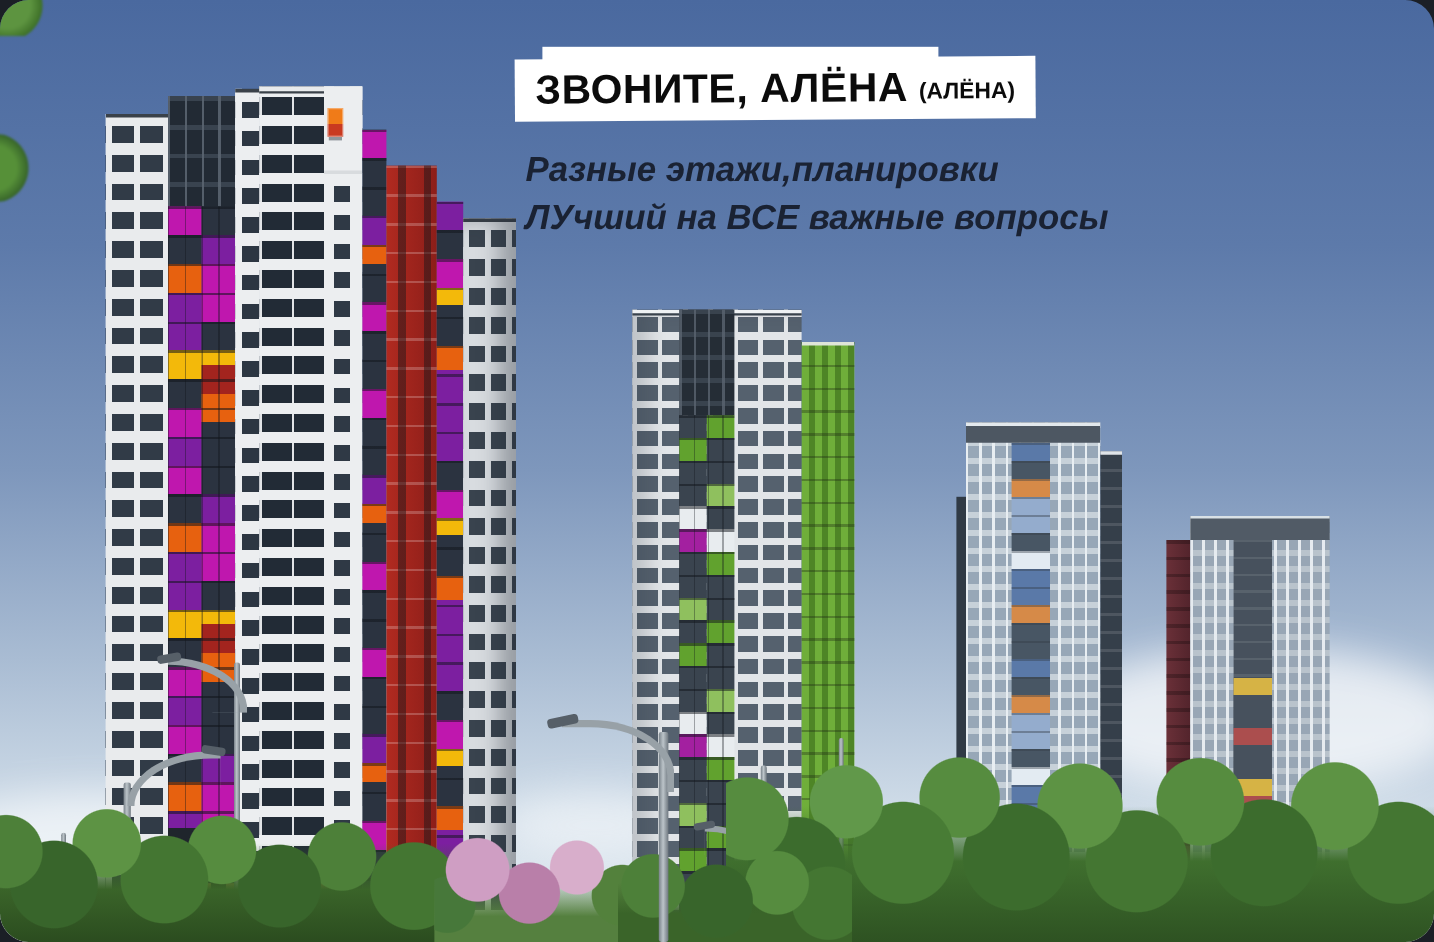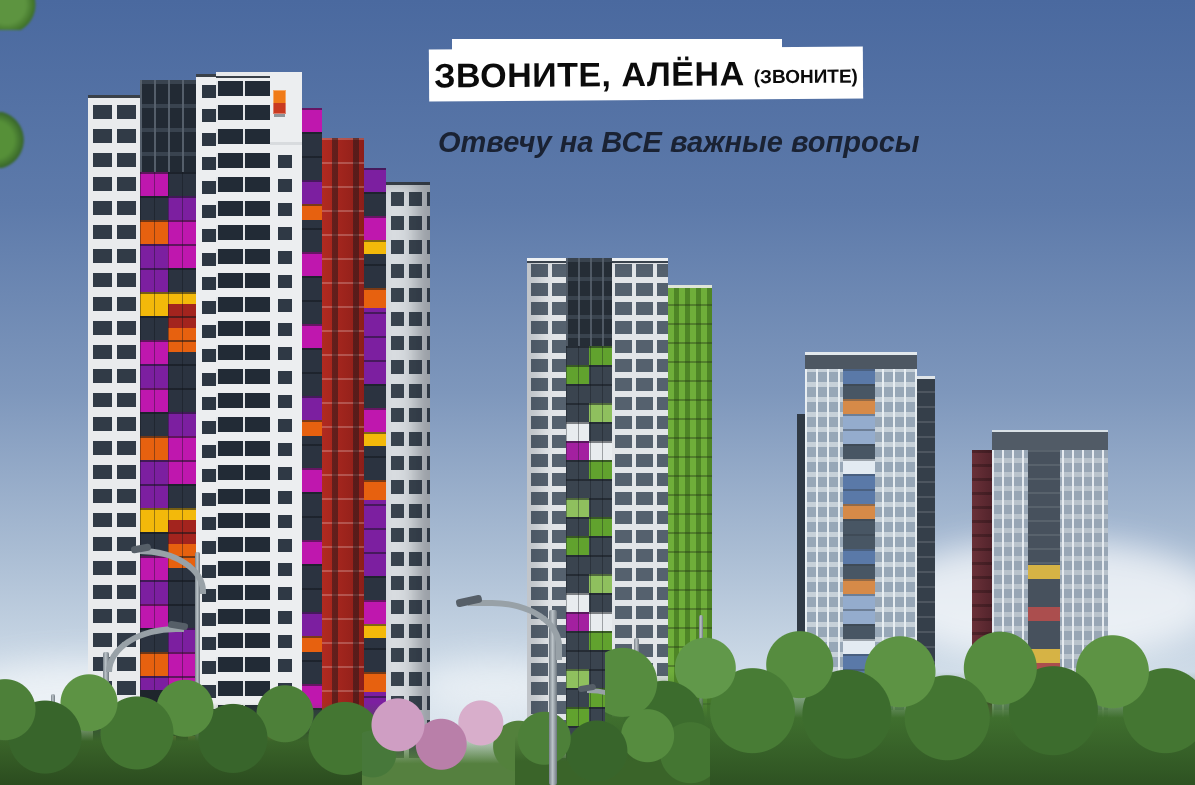--- a/index.html
+++ b/index.html
@@ -1,17 +1,17 @@
 <!DOCTYPE html>
 <html><head>
 <meta charset="utf-8">
 <style>
   html,body{margin:0;padding:0;background:#1b1f26;}
   .stage{position:relative;width:1195px;height:785px;overflow:hidden;
-         font-family:"Liberation Sans",sans-serif;}
+         font-family:"Liberation Sans",sans-serif;border-radius:24px;}
   .abs{position:absolute;}
 
   
   .sky{left:0;top:0;width:1195px;height:785px;
     background:linear-gradient(180deg,#4a699f 0%,#5d7aaa 26%,#7e97bc 50%,
                #a9bcd3 70%,#cfdce8 86%,#e4ecf2 100%);}
   .cloud{border-radius:50%;background:rgba(255,255,255,.8);filter:blur(16px);}
   .c1{left:880px;top:540px;width:340px;height:120px;opacity:.85;}
   .c2{left:-50px;top:660px;width:270px;height:80px;opacity:.7;}
   .c3{left:415px;top:660px;width:160px;height:55px;opacity:.6;}
@@ -329,19 +329,20 @@
   <div class="abs z3 trees-pink"></div>
   <div class="abs z3 trees-mid"></div>
 
   <div class="abs z4 pole lampbig-pole"></div>
   <div class="abs z4 arm-l lampbig-arm"></div>
   <div class="abs z4 lamp-head lampbig-head"></div>
 
   <div class="abs z10 headline-step"></div>
   <div class="abs z10 headline-box">
     <span class="headline-text">ЗВОНИТЕ, АЛЁНА</span>
-    <span class="headline-note">(ЗВОНИТЕ)</span>
+    <span class="headline-note">(АЛЁНА)</span>
   </div>
   <div class="abs z10 ad-lines">
-    <div class="ad-line">Отвечу на ВСЕ важные вопросы</div>
+    <div class="ad-line">Разные этажи,планировки</div>
+    <div class="ad-line">ЛУчший на ВСЕ важные вопросы</div>
   </div>
 
 </div>
 
 </body></html>

